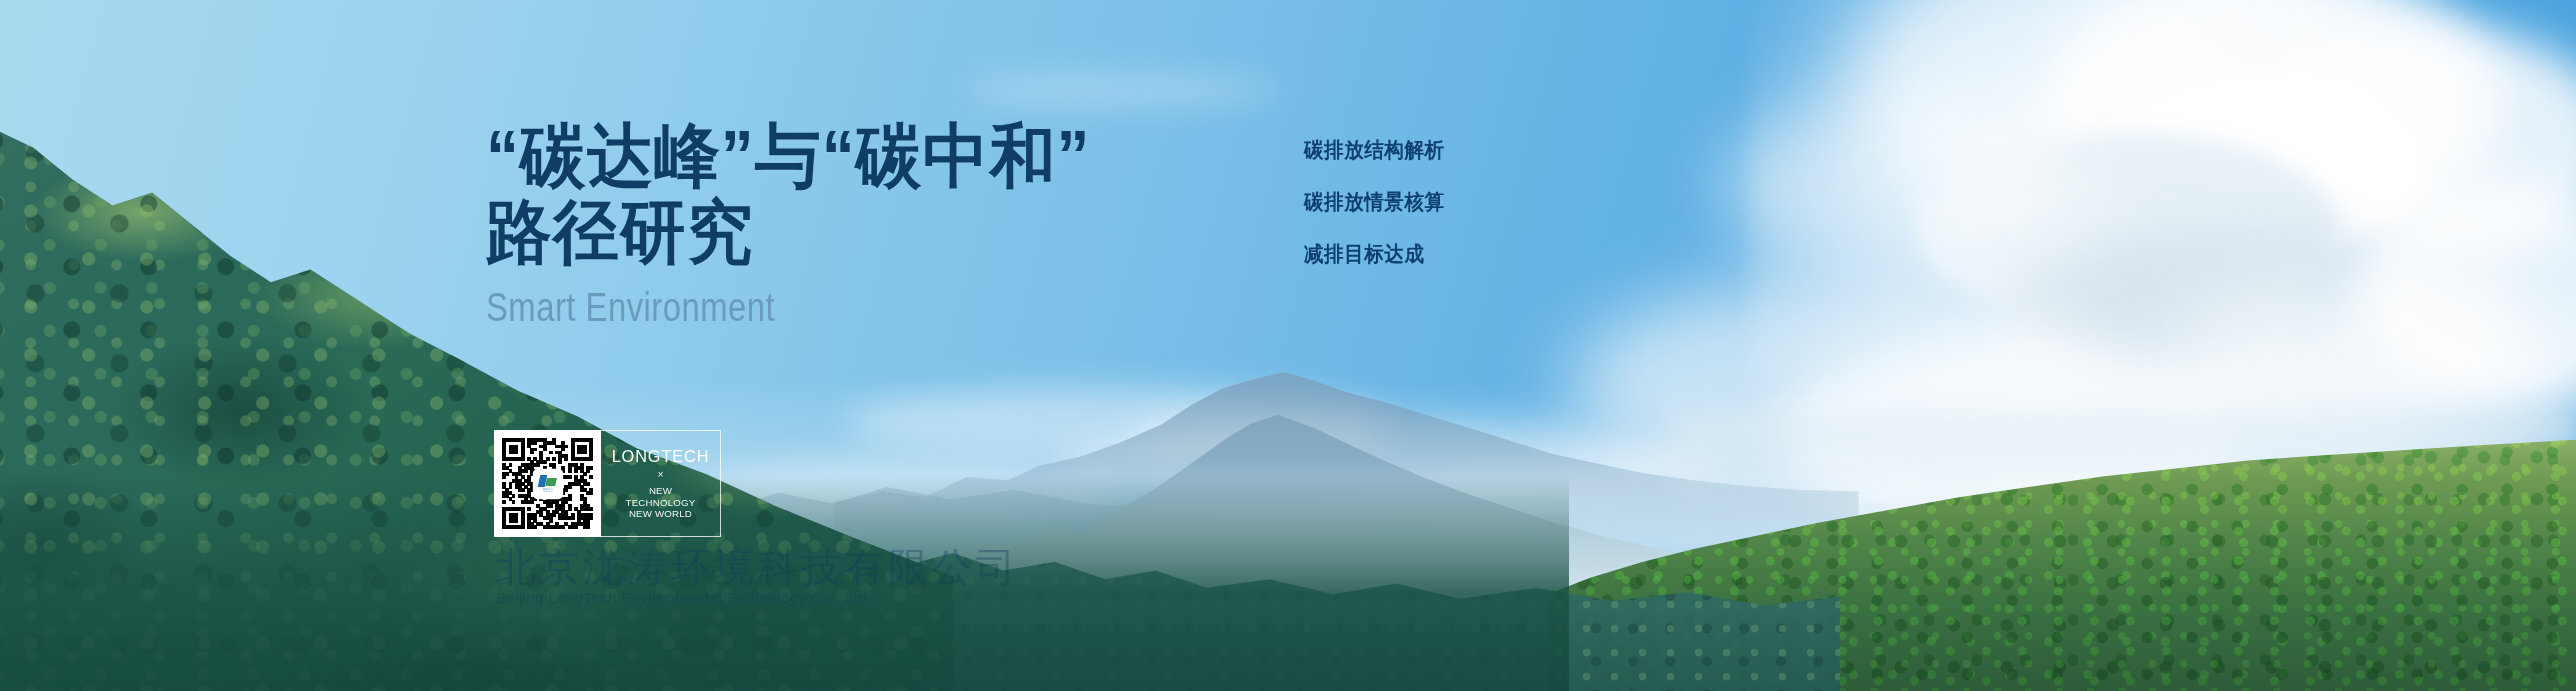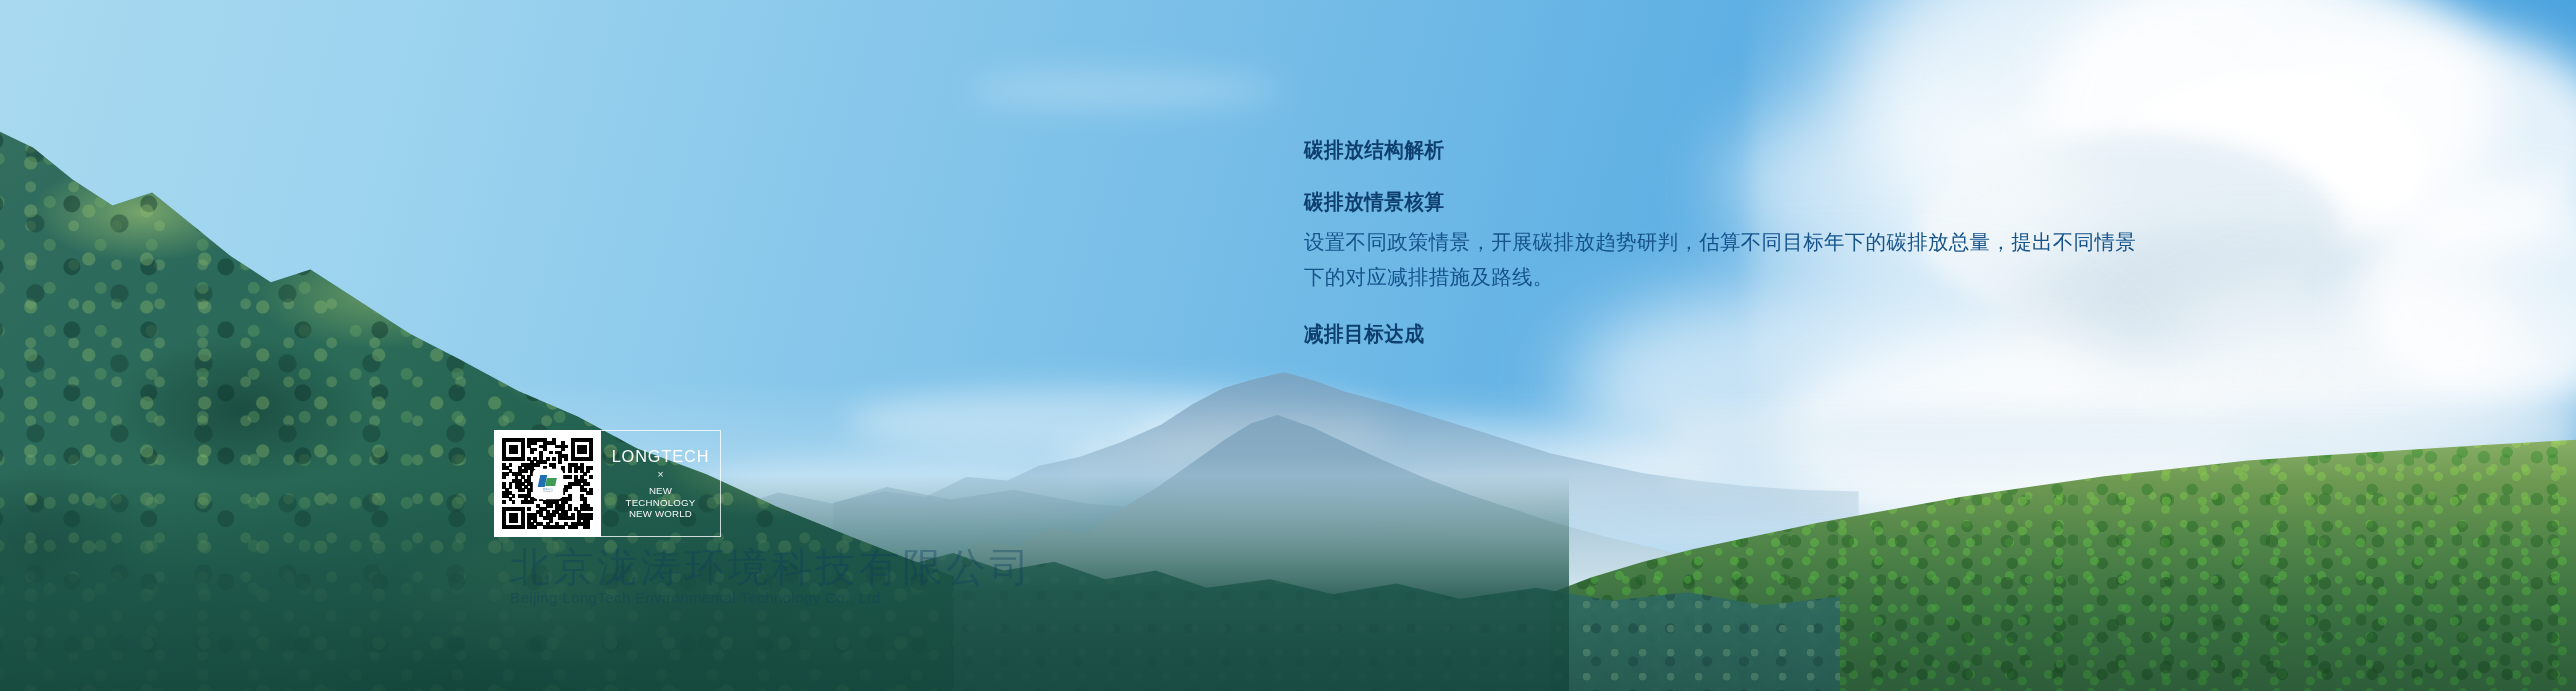--- a/index.html
+++ b/index.html
@@ -240,21 +240,21 @@
     display:flex;flex-direction:column;align-items:center;justify-content:center;
     color:#ffffff;
     text-align:center;
   }
   .lt-main{font-size:16.3px;letter-spacing:0.9px;font-weight:400;line-height:18px;}
   .lt-x{font-size:10.3px;margin:4.2px 0 4.8px;opacity:.92;}
   .lt-sub{font-size:9.7px;line-height:11.5px;letter-spacing:0.2px;opacity:.95;}
 
   
   .wm{
-    position:absolute;left:510px;top:546px;
+    position:absolute;left:496px;top:546px;
     color:rgba(12,62,95,.36);
     pointer-events:none;
     user-select:none;
   }
   .wm-cn{font-size:40px;line-height:42px;letter-spacing:3.6px;font-weight:400;white-space:nowrap;}
   .wm-en{font-size:15px;line-height:17px;letter-spacing:0.4px;white-space:nowrap;margin-top:1.2px;}
 
   
   .sections{
     position:absolute;left:1304px;top:138px;width:857px;
@@ -322,20 +322,25 @@
   <div class="ridge-teal"></div>
   <div class="ridge-teal-tex"></div>
 
   <div class="hill-left"></div>
   <div class="hill-left-shade"></div>
   <div class="hill-left-sun"></div>
   <div class="hill-left-tex"></div>
 
   <div class="fg-band"></div>
 
+  <div class="title-block">
+    <div class="title-line">“碳达峰”与“碳中和”</div>
+    <div class="title-line">路径研究</div>
+    <div class="subtitle">Smart Environment</div>
+  </div>
 
   <div class="qr-card">
     <div class="qr-white">
       <div class="qr-grid" id="qrgrid">
           <div class="qr-cell" style="left: 0px; top: 0px; width: 3.6px; height: 3.6px;"></div>
           <div class="qr-cell" style="left: 3.1px; top: 0px; width: 3.6px; height: 3.6px;"></div>
           <div class="qr-cell" style="left: 6.2px; top: 0px; width: 3.6px; height: 3.6px;"></div>
           <div class="qr-cell" style="left: 9.4px; top: 0px; width: 3.6px; height: 3.6px;"></div>
           <div class="qr-cell" style="left: 12.5px; top: 0px; width: 3.6px; height: 3.6px;"></div>
           <div class="qr-cell" style="left: 15.6px; top: 0px; width: 3.6px; height: 3.6px;"></div>
@@ -757,21 +762,20 @@
     <div class="wm-cn">北京泷涛环境科技有限公司</div>
     <div class="wm-en">Beijing LongTech Environmental Technology Co., Ltd</div>
   </div>
 
   <div class="sections">
     <div class="sec">
       <div class="sec-h">碳排放结构解析</div>
     </div>
     <div class="sec">
       <div class="sec-h">碳排放情景核算</div>
-      <div class="sec-p">设置不同政策情景，开展碳排放趋势研判，估算不同目标年下的碳排放总量，提出不同情景下的对应减排措施及路线。</div>
     </div>
     <div class="sec">
       <div class="sec-h">减排目标达成</div>
     </div>
   </div>
 
 </div>
 
 
 </body></html>

